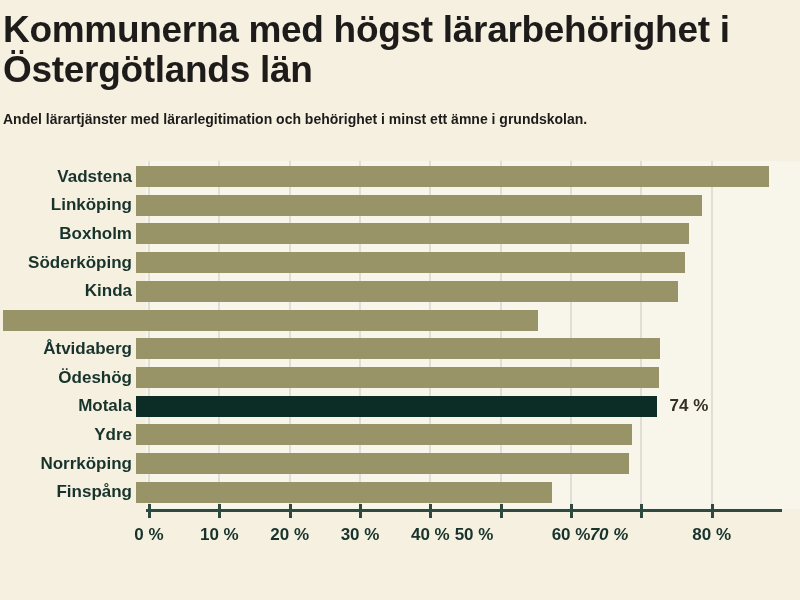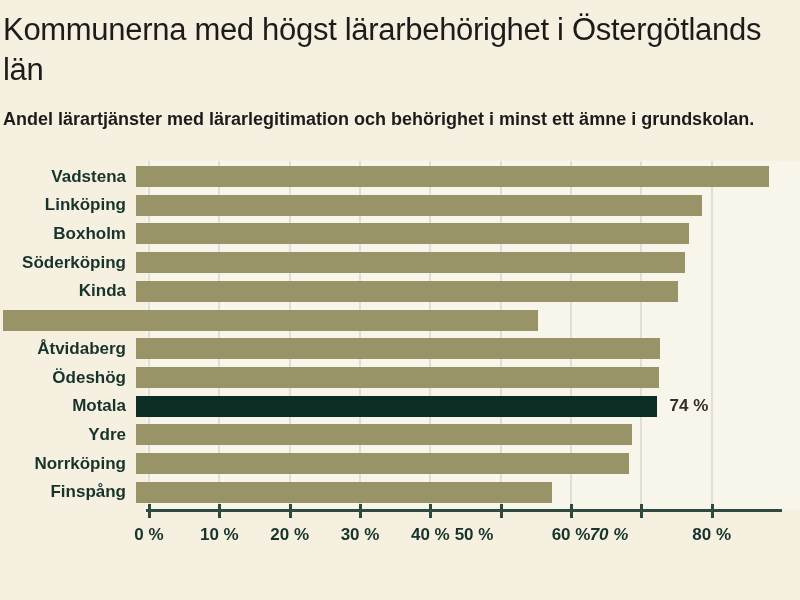--- a/index.html
+++ b/index.html
@@ -4,30 +4,30 @@
 <style>
   * { margin: 0; padding: 0; box-sizing: border-box; }
   html, body { width: 800px; height: 600px; overflow: hidden; }
   body {
     font-family: "Liberation Sans", "DejaVu Sans", sans-serif;
     background: var(--page-bg, #f5f0e0);
   }
   .page { width: 800px; height: 600px; padding: 10px 0 0 3px; position: relative; }
 
   .title {
-    font-size: 31px;
-    font-weight: 400;
+    font-size: 37px;
+    font-weight: 700;
     line-height: 40px;
     letter-spacing: -0.3px;
     color: var(--title-color, #1d1c1a);
     max-width: 770px;
   }
   .subtitle {
     margin-top: 18px;
-    font-size: 18px;
+    font-size: 14px;
     font-weight: 600;
     line-height: 23px;
     color: var(--title-color, #1d1c1a);
     max-width: 780px;
   }
 
   .chart { position: relative; width: 797px; height: 410px; margin-top: 30px; }
 
   .plot-bg {
     position: absolute; left: 143px; top: 0;
@@ -40,21 +40,21 @@
   }
 
   .rows {
     position: absolute; left: 0; top: 0; width: 797px; height: 348px;
     display: flex; flex-direction: column; justify-content: space-between;
     padding: 5px 0 6px 0;
   }
   .row { display: flex; align-items: center; height: 21px; }
   .cat-label {
     width: 133px; flex: 0 0 133px;
-    text-align: right; padding-right: 10px;
+    text-align: right; padding-right: 4px;
     font-size: 17px; font-weight: 600;
     color: var(--label-color, #17332c);
     white-space: nowrap;
   }
   .bar { height: 21px; background: var(--bar-color, #989467); }
   .bar.hl { background: var(--hl-color, #0c2c26); }
   .bar-annot {
     margin-left: 13px;
     font-size: 17px; font-weight: 700;
     color: var(--annot-color, #352f29);

